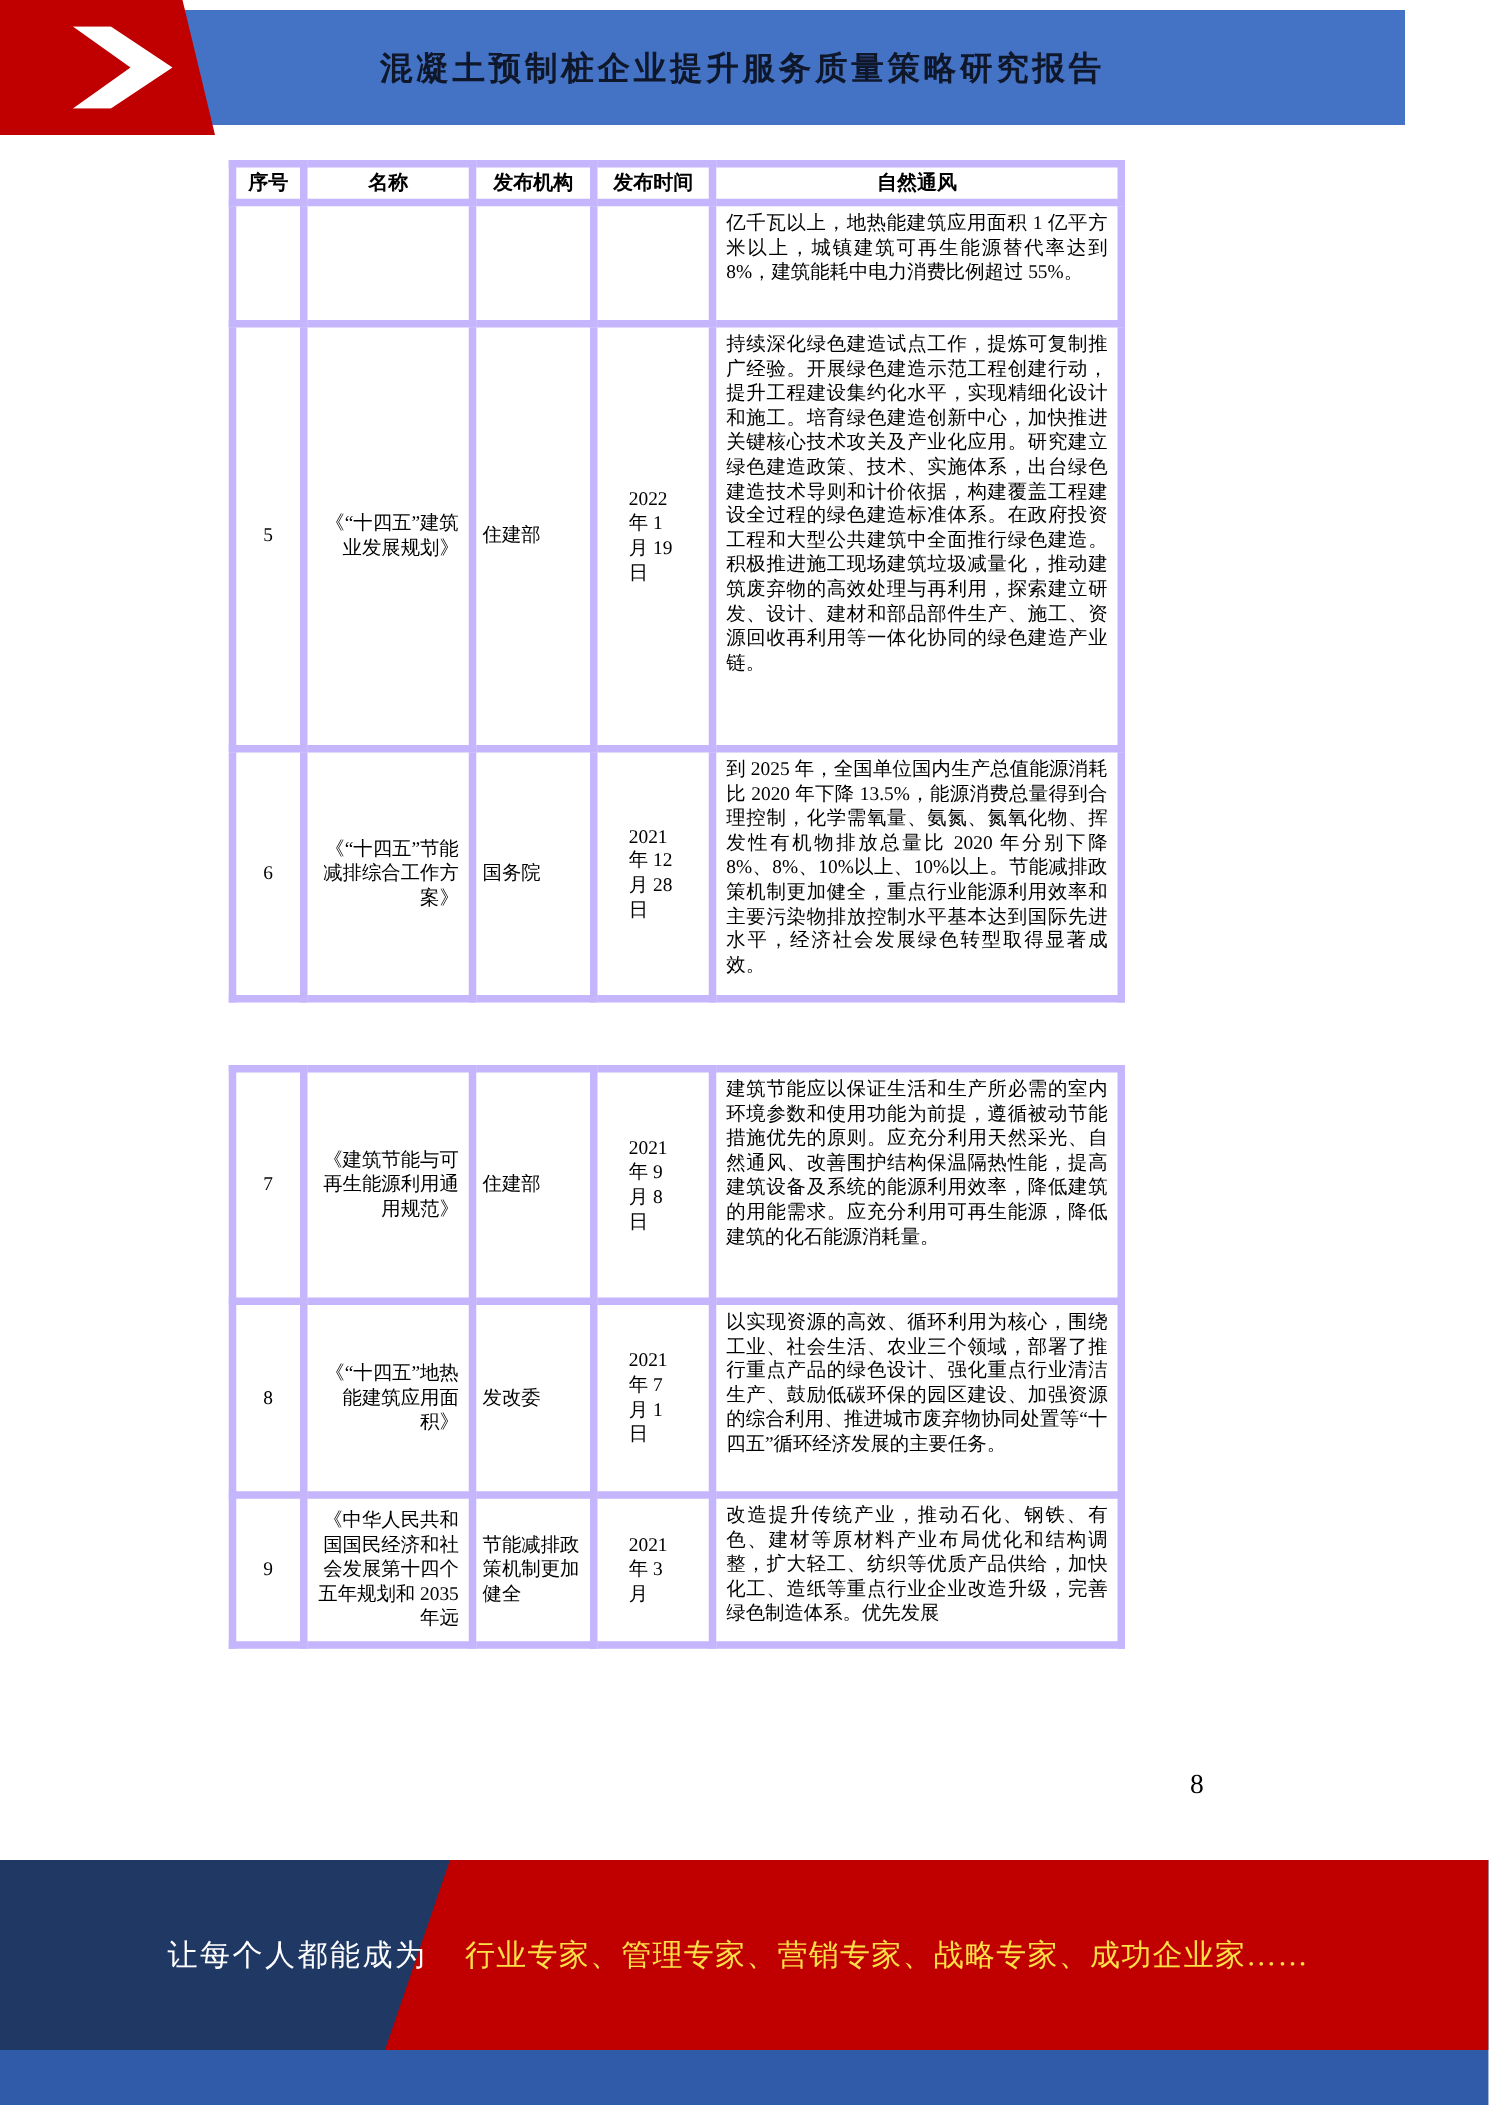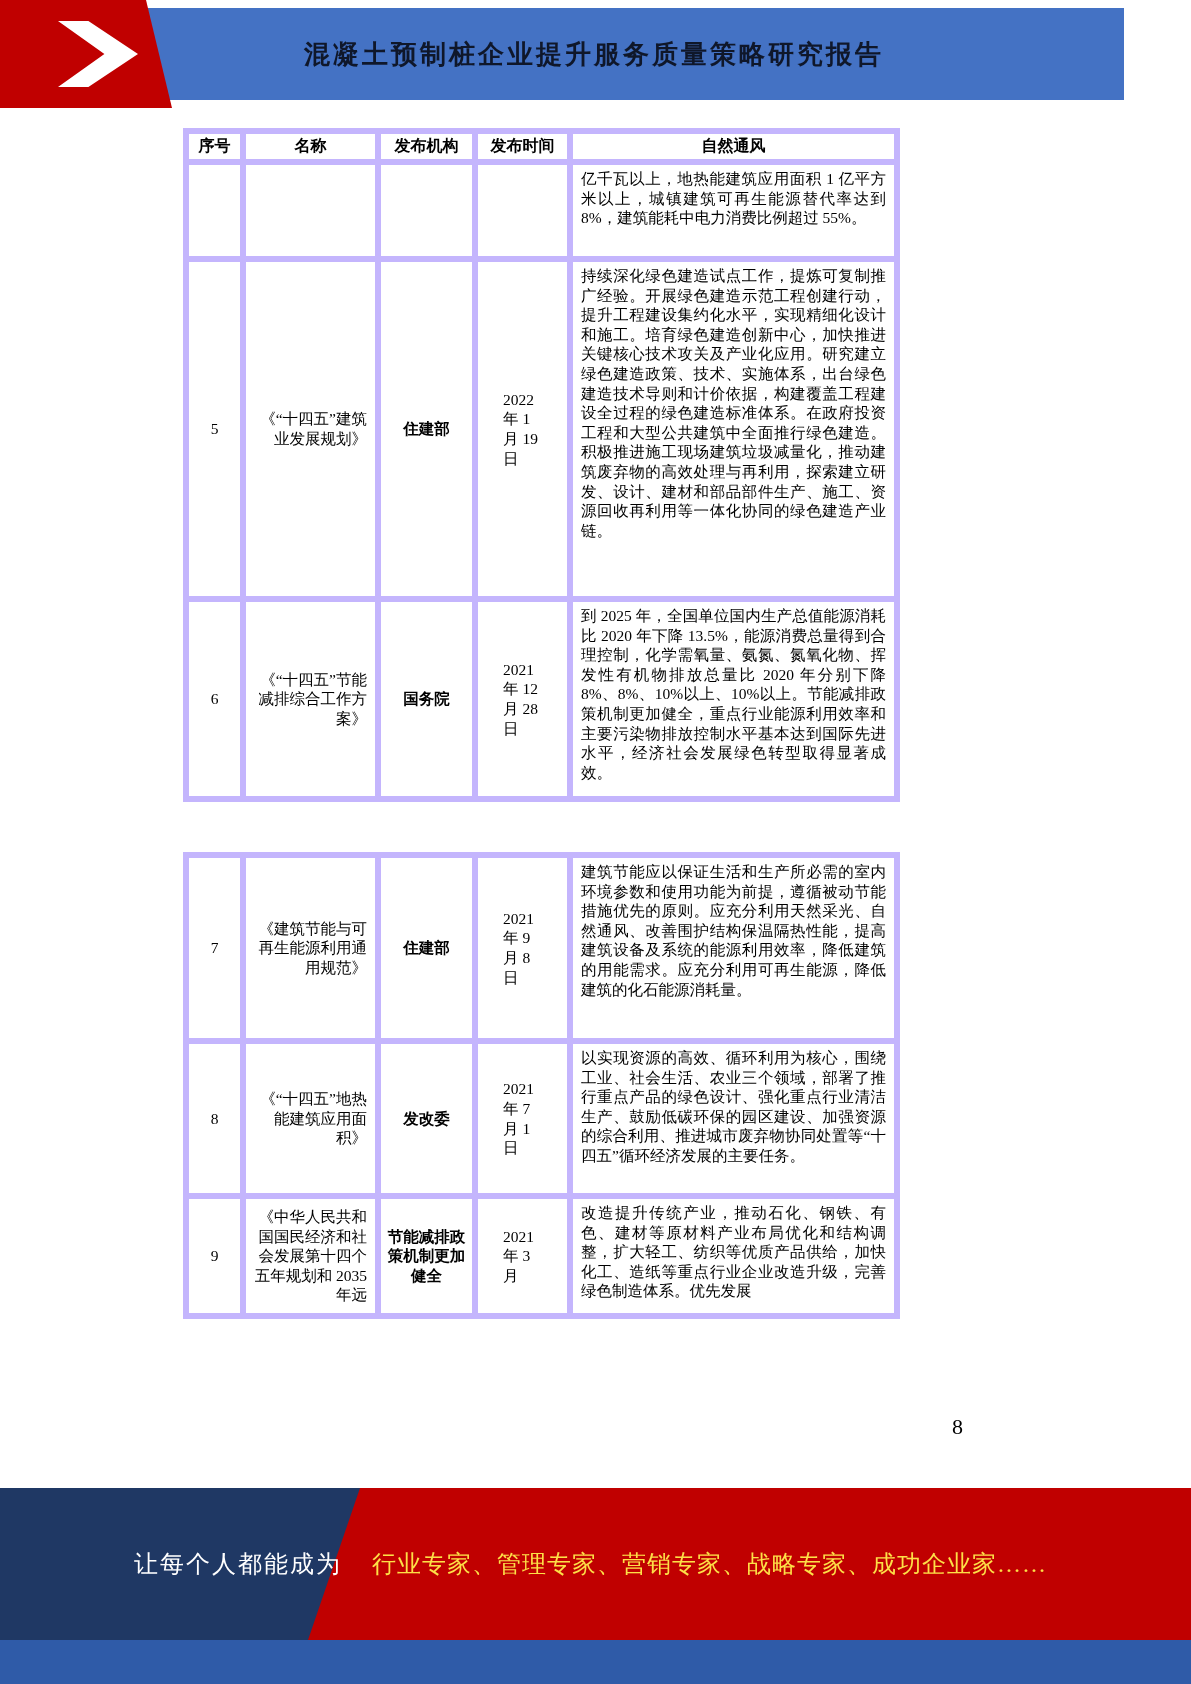--- a/index.html
+++ b/index.html
@@ -38,21 +38,21 @@
   .t2 { top:852px; }
   table.tbl { border-collapse:collapse; table-layout:fixed; width:711px; }
   .tbl th, .tbl td { border:6px solid #c4b5fd; }
   .tbl th {
     font-weight:bold; text-align:center; height:31px; font-size:16px;
     vertical-align:middle;
   }
   .tbl td { font-size:15.5px; line-height:19.6px; vertical-align:middle; }
   td.c-no     { text-align:center; }
   td.c-name   { text-align:right; padding:4px 8px; }
-  td.c-agency { text-align:center; padding:4px 5px;font-weight:bold; }
+  td.c-agency { text-align:left; padding:4px 5px; }
   td.c-date   { text-align:left; padding:4px 25px; }
   td.c-content{
     text-align:justify; padding:4px 8px; vertical-align:top;
   }
   
   .t1 tbody tr:nth-child(1) td { height:97px; }
   .t1 tbody tr:nth-child(2) td { height:340px; }
   .t1 tbody tr:nth-child(3) td { height:200px; }
   .t2 tbody tr:nth-child(1) td { height:186px; }
   .t2 tbody tr:nth-child(2) td { height:155px; }

